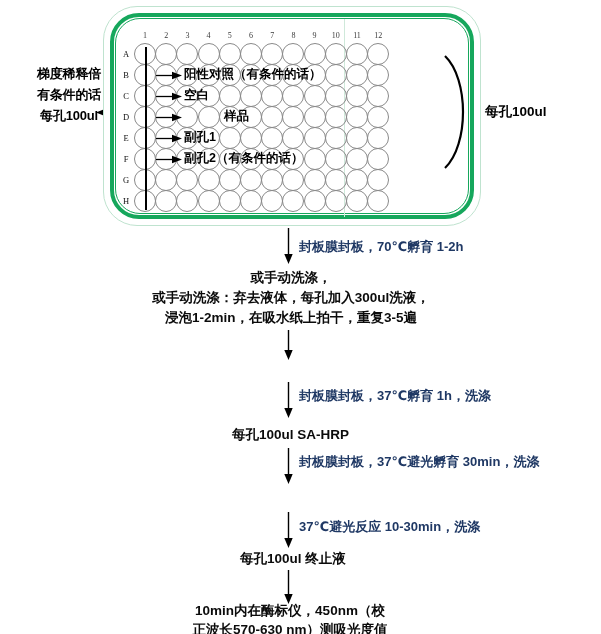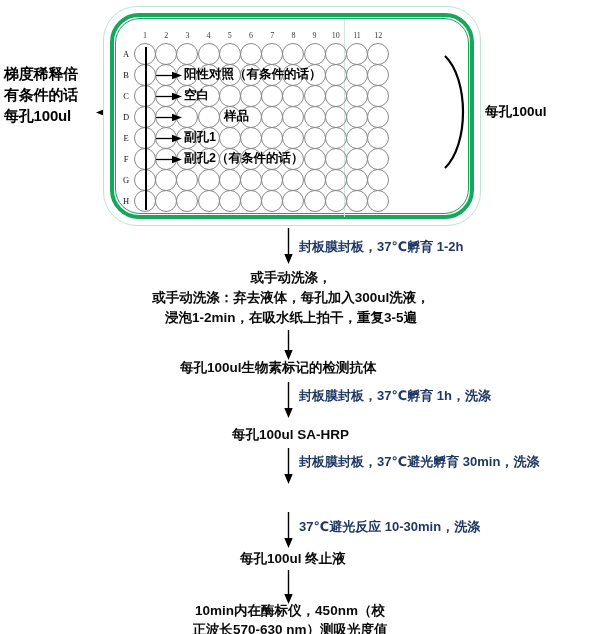--- a/index.html
+++ b/index.html
@@ -105,25 +105,25 @@
   
   .col1-line {
     position: absolute;
     width: 2px;
     background: #000000;
   }
 
   
   .left-label {
     position: absolute;
-    left: 4px;
+    left: 21px;
     top: 63px;
     width: 96px;
-    text-align: left;
-    font-size: 15px;
+    text-align: center;
+    font-size: 13px;
     font-weight: bold;
     line-height: 21px;
     color: #000000;
     letter-spacing: -0.2px;
   }
   .left-arrow {
     position: absolute;
     left: 96px;
     top: 108px;
     width: 43px;
@@ -358,34 +358,33 @@
     <svg class="brace-arc" viewBox="0 0 32 118">
       <path d="M2 3 C 26 26, 26 92, 2 115" fill="none" stroke="#000" stroke-width="2.2"></path>
     </svg>
     <div class="brace-label">每孔100ul</div>
   </div>
 
   <svg class="conn" style="left:283px; top:228px; height:36px;" viewBox="0 0 11 36">
     <line x1="5.5" y1="0" x2="5.5" y2="27" stroke="#000" stroke-width="1.4"></line>
     <polygon points="5.5,36 1.3,26 9.7,26" fill="#000"></polygon>
   </svg>
-  <div class="step-blue" style="left:299px; top:237px;">封板膜封板，37℃孵育 1-2h</div>
+  <div class="step-blue" style="left:299px; top:237px;">封板膜封板，70℃孵育 1-2h</div>
 
   <div class="step-black multiline" style="left:41px; top:268px; width:500px; text-align:center;">
     <div>或手动洗涤，</div>
     <div>或手动洗涤：弃去液体，每孔加入300ul洗液，</div>
     <div>浸泡1-2min，在吸水纸上拍干，重复3-5遍</div>
   </div>
 
   <svg class="conn" style="left:283px; top:330px; height:30px;" viewBox="0 0 11 30">
     <line x1="5.5" y1="0" x2="5.5" y2="21" stroke="#000" stroke-width="1.4"></line>
     <polygon points="5.5,30 1.3,20 9.7,20" fill="#000"></polygon>
   </svg>
 
-  <div class="step-black" style="left:180px; top:358px;">每孔100ul生物素标记的检测抗体</div>
 
   <svg class="conn" style="left:283px; top:382px; height:36px;" viewBox="0 0 11 36">
     <line x1="5.5" y1="0" x2="5.5" y2="27" stroke="#000" stroke-width="1.4"></line>
     <polygon points="5.5,36 1.3,26 9.7,26" fill="#000"></polygon>
   </svg>
   <div class="step-blue" style="left:299px; top:386px;">封板膜封板，37℃孵育 1h，洗涤</div>
 
   <div class="step-black" style="left:232px; top:425px;">每孔100ul SA-HRP</div>
 
   <svg class="conn" style="left:283px; top:448px; height:36px;" viewBox="0 0 11 36">

